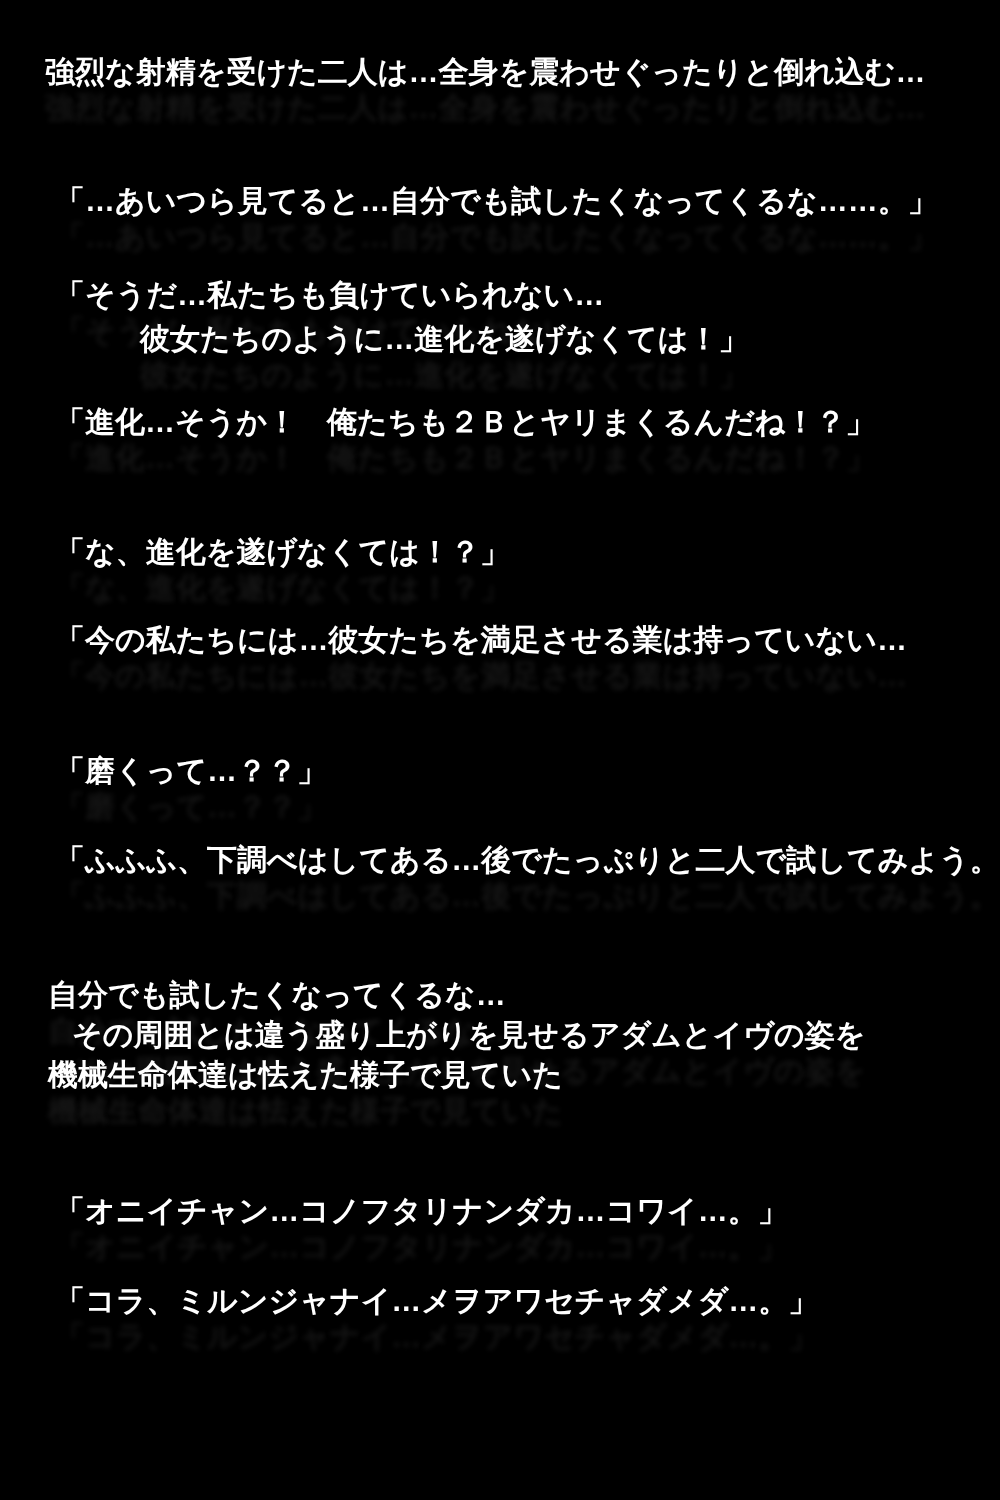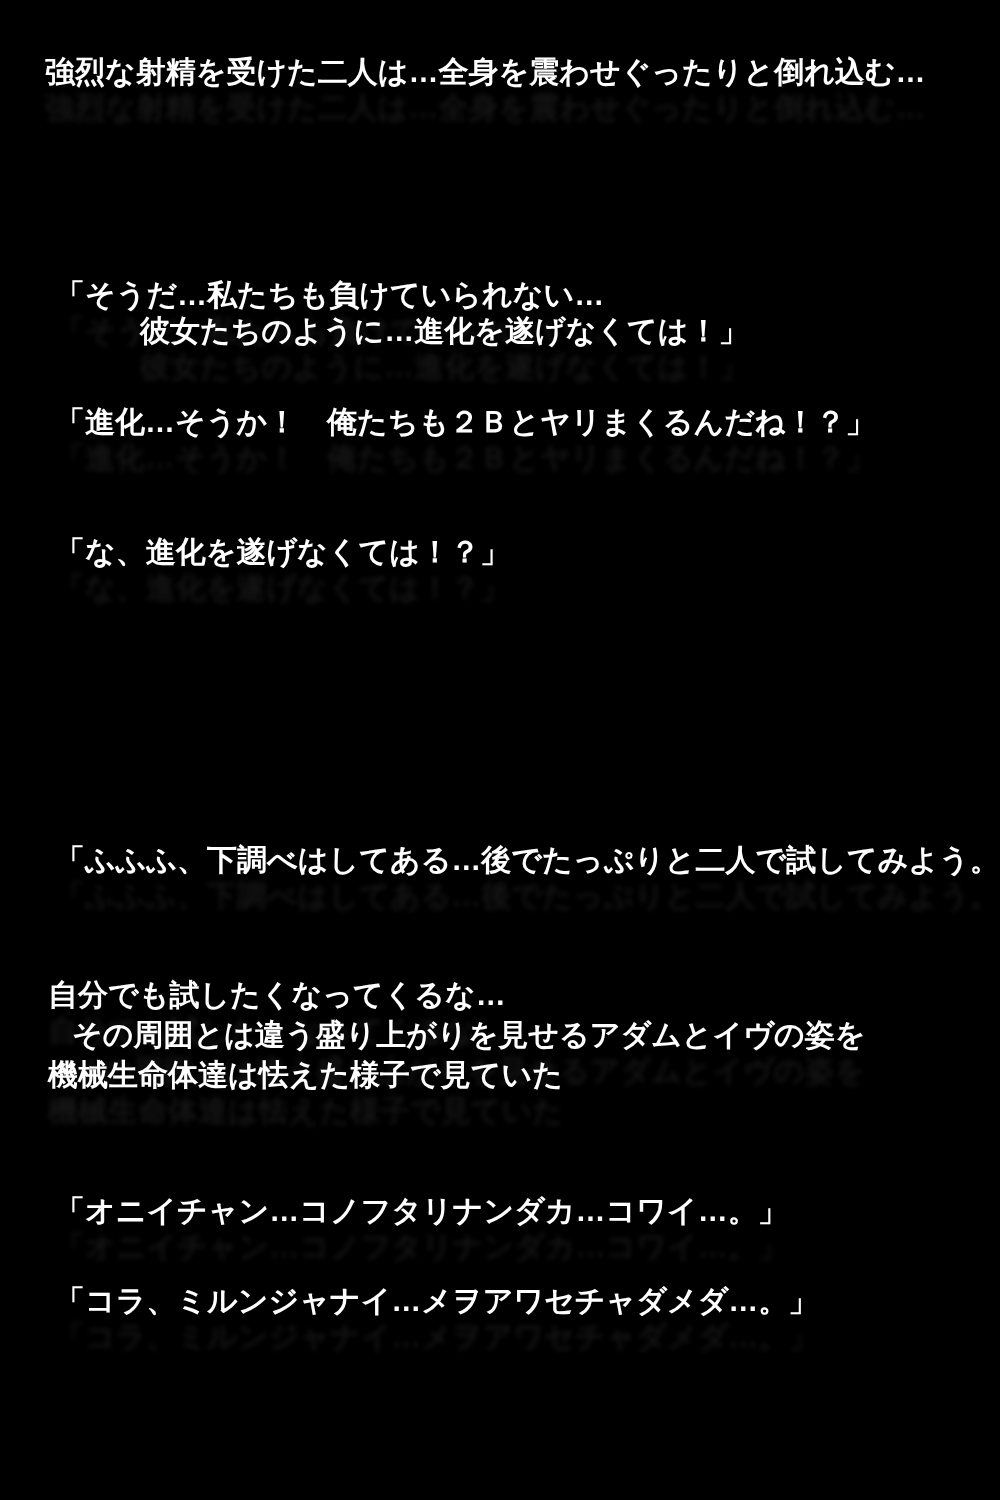--- a/index.html
+++ b/index.html
@@ -23,43 +23,46 @@
   .line {
     position: absolute;
     white-space: pre;
     color: #ffffff;
     
     text-shadow: 0 36px 5px rgba(60, 60, 60, 0.35);
   }
   .l1  { top: 57px;   left: 45px; }
   .l2  { top: 186px;  left: 55px; }
   .l3  { top: 280px;  left: 55px; }
-  .l4  { top: 316px;  left: 140px; }
+  .l4  { top: 324px;  left: 140px; }
   .l5  { top: 407px;  left: 55px; }
   .l6  { top: 452px;  left: 55px; }
   .l7  { top: 537px;  left: 55px; }
   .l8  { top: 625px;  left: 55px; }
   .l9  { top: 669px;  left: 48px; }
   .l10 { top: 756px;  left: 55px; }
   .l11 { top: 845px;  left: 55px; }
   .l12 { top: 936px;  left: 55px; }
   .l13 { top: 980px;  left: 48px; }
   .l14 { top: 1020px; left: 48px; margin-left: 24px; }
   .l15 { top: 1060px; left: 48px; }
   .l16 { top: 1196px; left: 55px; }
   .l17 { top: 1286px; left: 55px; }
 </style>
 </head>
 <body>
 
 <div class="page">
   <div class="line l1">強烈な射精を受けた二人は…全身を震わせぐったりと倒れ込む…</div>
+  <div class="line l2">「…あいつら見てると…自分でも試したくなってくるな……。」</div>
   <div class="line l3">「そうだ…私たちも負けていられない…</div>
   <div class="line l4">彼女たちのように…進化を遂げなくては！」</div>
   <div class="line l5">「進化…そうか！　俺たちも２Ｂとヤリまくるんだね！？」</div>
   <div class="line l7">「な、進化を遂げなくては！？」</div>
+  <div class="line l8">「今の私たちには…彼女たちを満足させる業は持っていない…</div>
+  <div class="line l10">「磨くって…？？」</div>
   <div class="line l11">「ふふふ、下調べはしてある…後でたっぷりと二人で試してみよう。」</div>
   <div class="line l13">自分でも試したくなってくるな…</div>
   <div class="line l14">その周囲とは違う盛り上がりを見せるアダムとイヴの姿を</div>
   <div class="line l15">機械生命体達は怯えた様子で見ていた</div>
   <div class="line l16">「オニイチャン…コノフタリナンダカ…コワイ…。」</div>
   <div class="line l17">「コラ、ミルンジャナイ…メヲアワセチャダメダ…。」</div>
 </div>
 
 </body></html>

